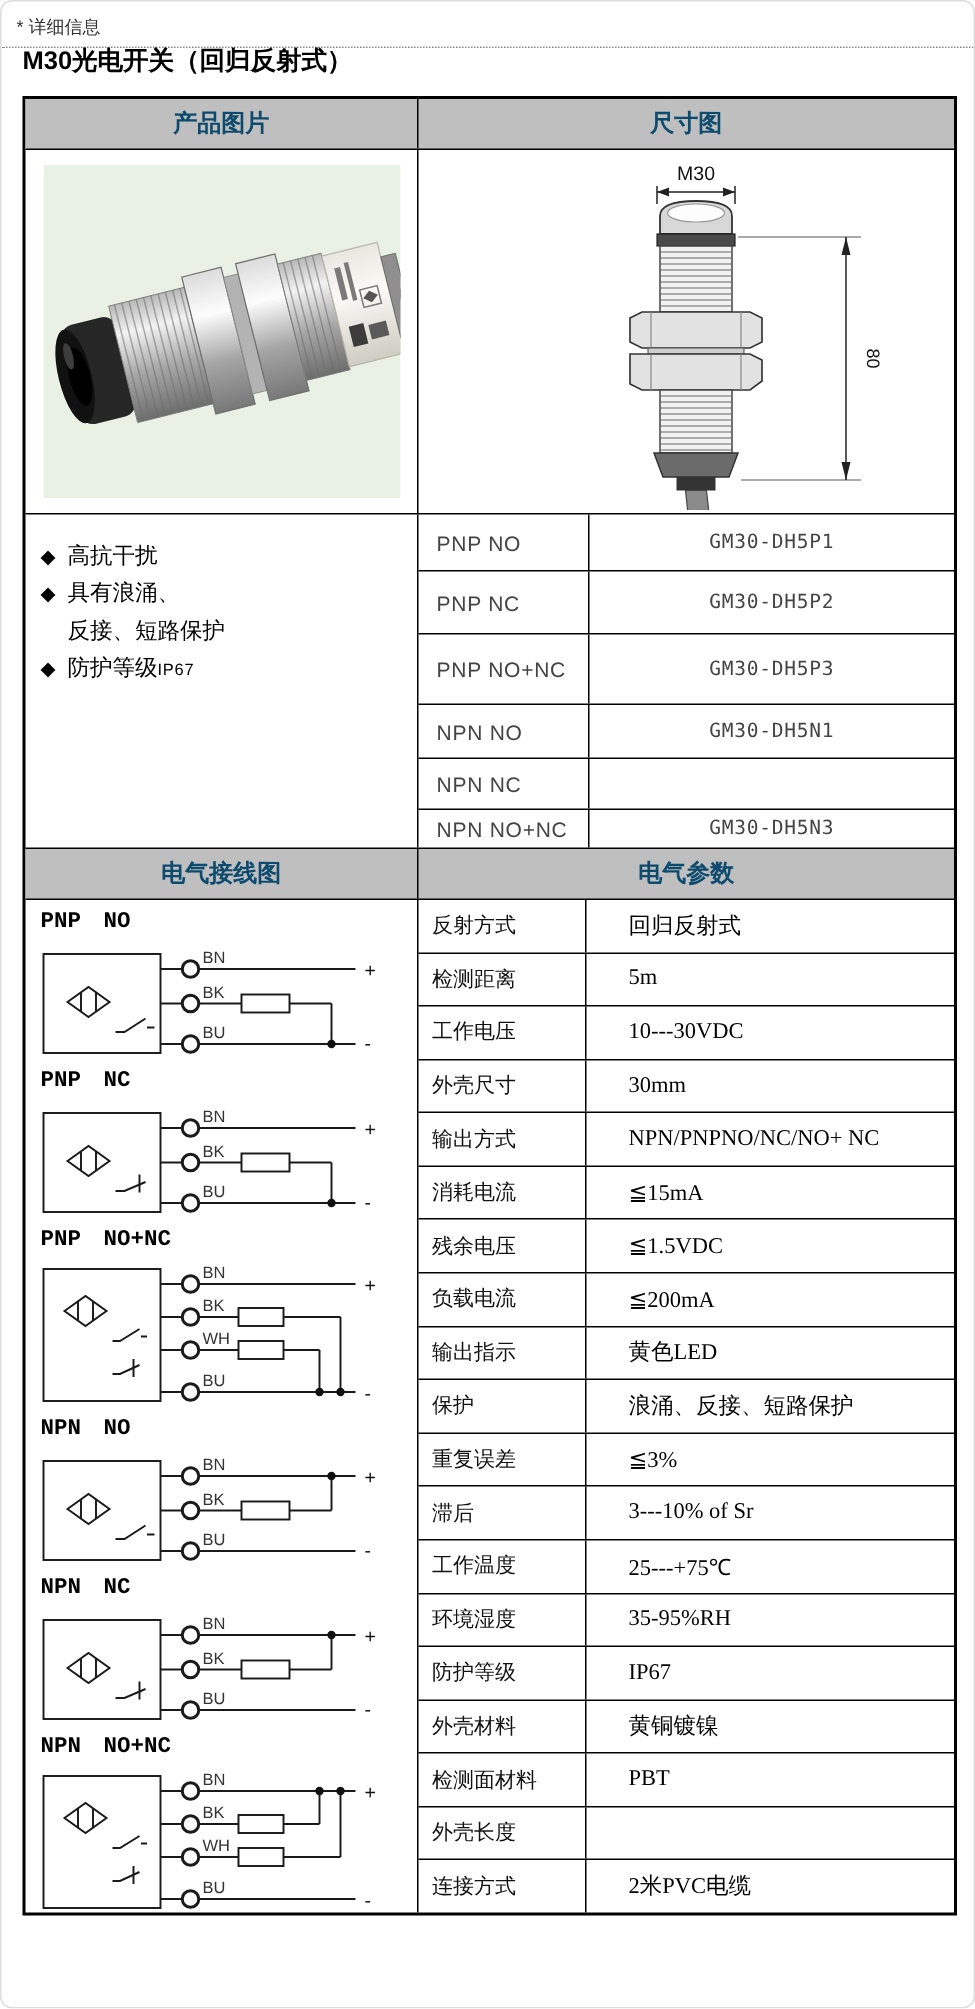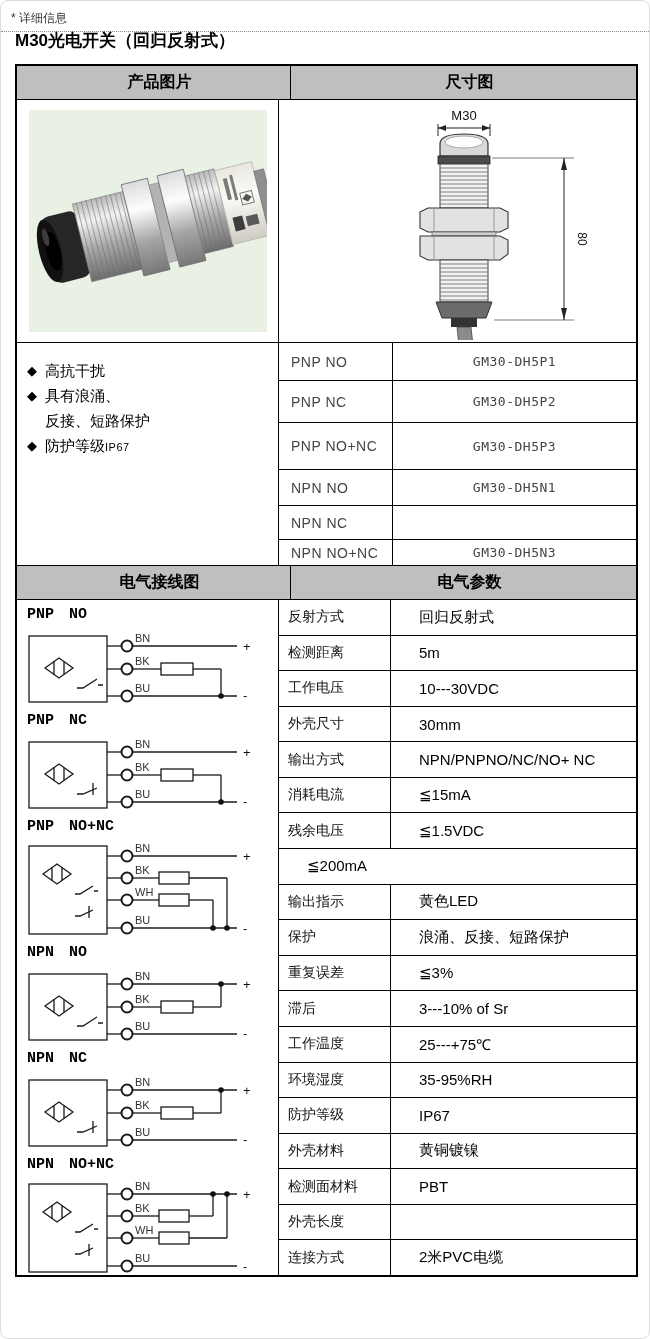--- a/index.html
+++ b/index.html
@@ -11,21 +11,21 @@
   .title { position:absolute; left:14px; top:28px; font-size:17px; font-weight:bold; color:#000; }
 
   .tbl { position:absolute; left:14px; top:63px; width:623px; border:2px solid #000; background:#fff; }
   .row { display:flex; width:100%; }
   .bb { border-bottom:1px solid #000; }
   .lcell { width:262px; border-right:1px solid #000; flex:none; }
   .rcell { flex:1; }
 
   .hdr { background:#bfbfbf; }
   .hdr .lcell, .hdr .rcell { display:flex; align-items:center; justify-content:center;
-        font-size:16px; font-weight:bold; color:#000000;margin-left:12px; }
+        font-size:16px; font-weight:bold; color:#0c4a6e; }
   .h1 { height:34px; } .h2 { height:38px; } .h3 { height:34px; }
 
   .content-row { height:243px;gap:35px; }
   .photo-wrap { height:100%; display:flex; align-items:center; justify-content:center; }
   .dim-wrap { height:100%; display:flex; align-items:center; justify-content:center; }
 
   .out-row { height:223px; }
   .features { padding:16px 8px 0 10px; font-size:15px; color:#000; line-height:23px; }
   .feat-line { display:flex; }
   .feat-bullet { width:18px; flex:none; font-size:13px; }
@@ -40,21 +40,21 @@
   .otype { width:114px; flex:none; border-right:1px solid #000; display:flex; align-items:center;
            padding-left:12px; font-size:14px; color:#444; letter-spacing:0.5px; }
   .omodel { flex:1; display:flex; align-items:center; justify-content:center;
             font-family:"DejaVu Sans Mono", monospace; font-size:13px; color:#444; letter-spacing:0.5px; }
 
   .bot-row { height:675px; }
   .wiring { padding:6px 0 0 6px; overflow:hidden; }
   .wblock3 { height:106px; } .wblock4 { height:126px; }
   .wtitle { font-family:"Liberation Mono", monospace; font-weight:bold; font-size:15px;
             color:#000; word-spacing:6px; padding-left:4px; height:18px; }
-  .params { display:flex; flex-direction:column; height:100%; }
+  .params { display:flex; flex-direction:column; height:100%;font-family:Liberation Serif, serif; }
   .prow { flex:1; display:flex; border-bottom:1px solid #000; }
   .prow:last-child { border-bottom:none; }
   .pname { width:112px; flex:none; border-right:1px solid #000; display:flex; align-items:center;
            padding-left:9px; font-size:14px; color:#111; }
   .pval { flex:1; display:flex; align-items:center; padding-left:28px; font-size:15px; color:#000; }
 
   svg text { font-family:"Liberation Sans", sans-serif; }
   .wire-label { font-size:11px; fill:#333; }
   .pm { font-size:13px; fill:#111; }
 </style>
@@ -484,20 +484,21 @@
           </div>
         <div class="prow">
             <div class="pname">消耗电流</div>
             <div class="pval">≦15mA</div>
           </div>
         <div class="prow">
             <div class="pname">残余电压</div>
             <div class="pval">≦1.5VDC</div>
           </div>
         <div class="prow">
+            <div class="pname">负载电流</div>
             <div class="pval">≦200mA</div>
           </div>
         <div class="prow">
             <div class="pname">输出指示</div>
             <div class="pval">黄色LED</div>
           </div>
         <div class="prow">
             <div class="pname">保护</div>
             <div class="pval">浪涌、反接、短路保护</div>
           </div>

